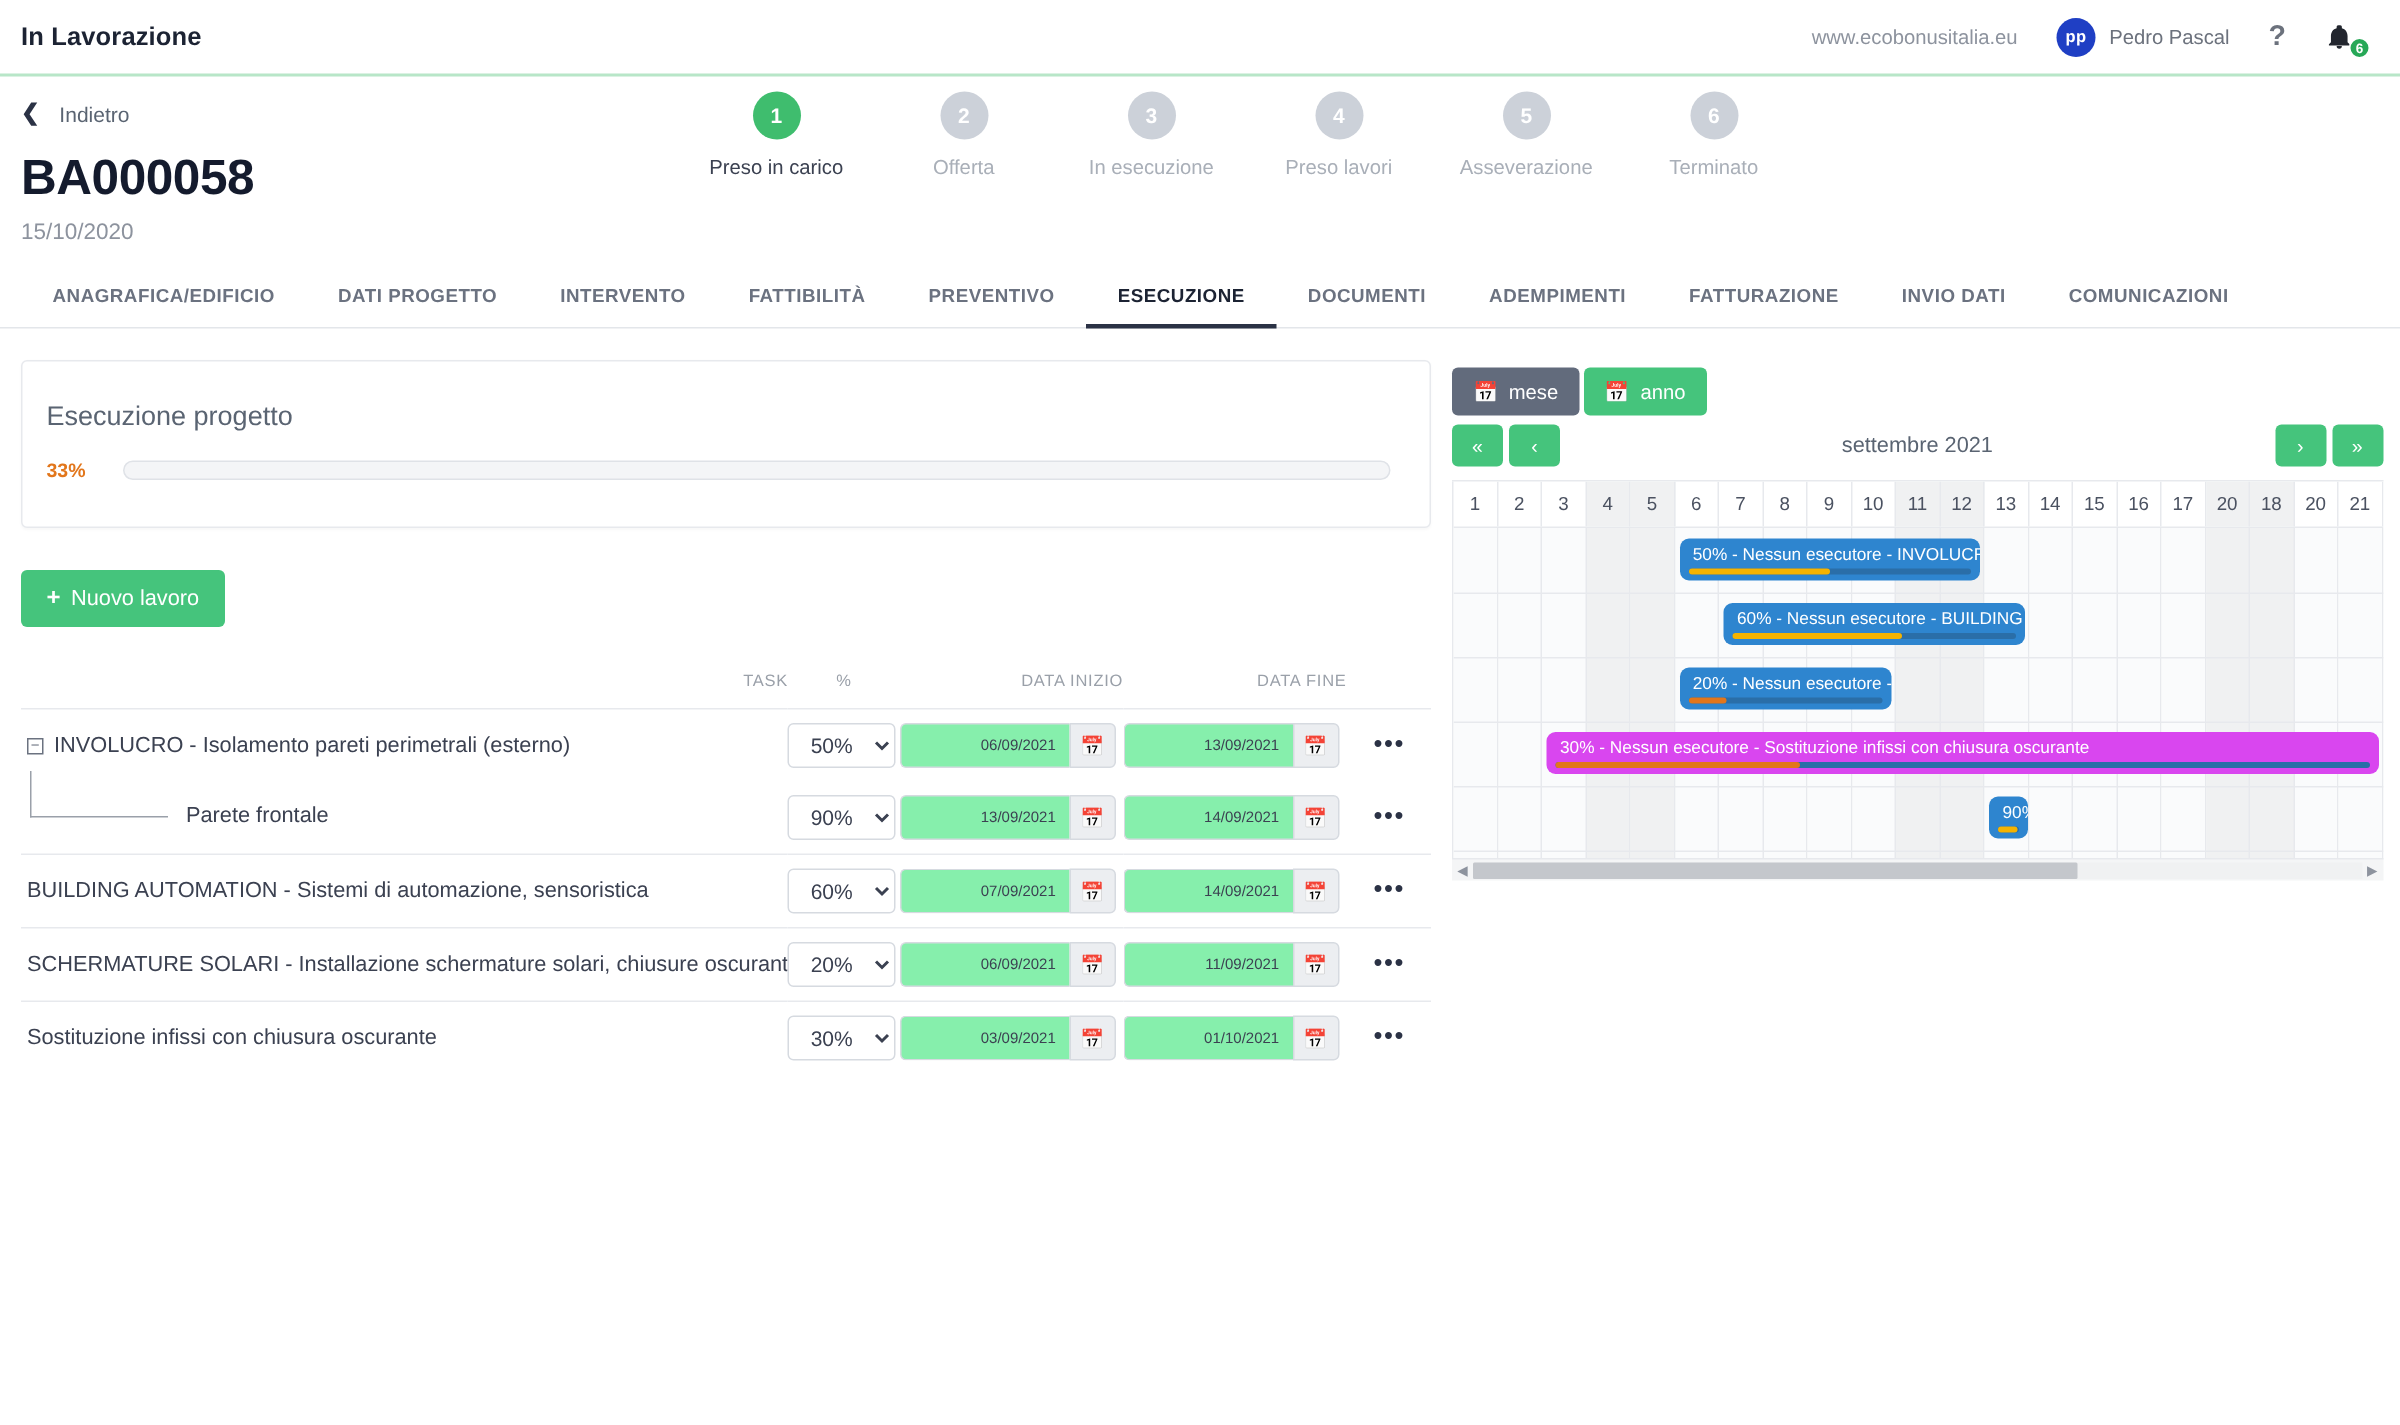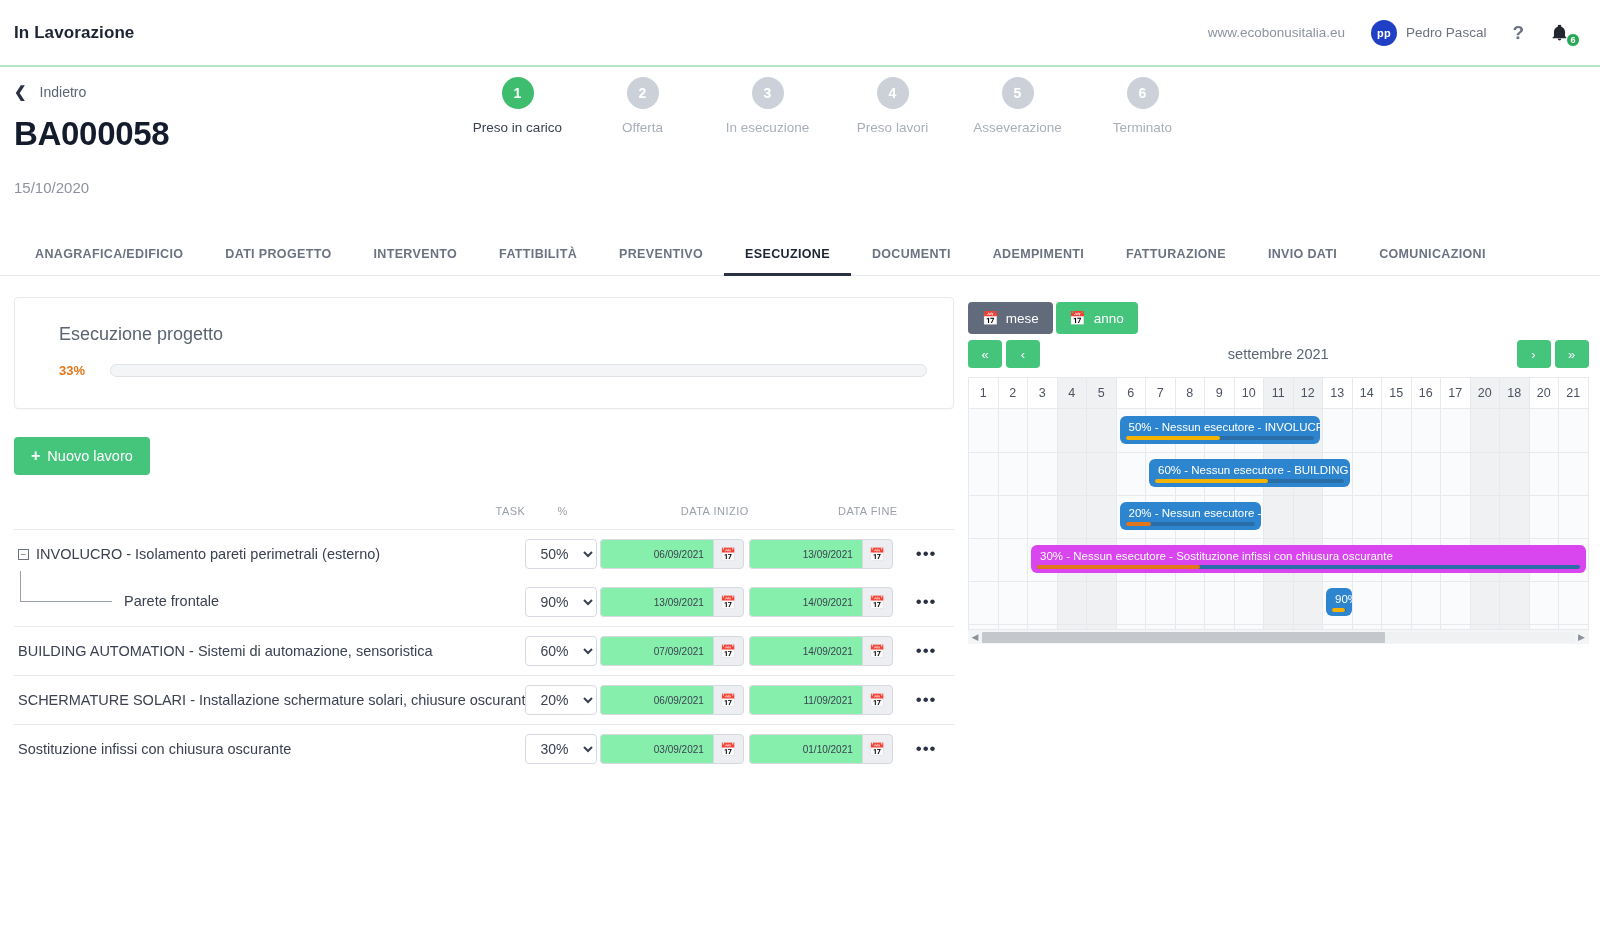--- a/index.html
+++ b/index.html
@@ -6,21 +6,21 @@
   html, body {
     width: 1600px; height: 950px;
     background: #ffffff;
     font-family: "Liberation Sans", sans-serif;
     color: #3b4151;
     overflow: hidden;
   }
 
   
   .topbar {
-    height: 67px;
+    height: 51px;
     display: flex; align-items: center;
     padding: 0 24px 0 14px;
     border-bottom: 2px solid #b8e6c8;
     background: #fff;
   }
   .topbar-title {
     font-size: 17px; font-weight: bold; color: #1c2333;
     letter-spacing: .1px;
   }
   .topbar-right {
@@ -52,21 +52,21 @@
   .page-head { padding: 16px 14px 0 14px; position: relative; }
   .back-link {
     display: inline-flex; align-items: center; gap: 13px;
     font-size: 14px; color: #5a6472; cursor: pointer;
   }
   .back-chev { font-size: 15px; color: #2b3245; font-weight: bold; line-height: 1; }
   .record-id {
     font-size: 33px; font-weight: bold; color: #141b2d;
     letter-spacing: -0.3px; margin-top: 14px;
   }
-  .record-date { font-size: 15px; color: #8d939e; margin-top: 26px; }
+  .record-date { font-size: 15px; color: #8d939e; margin-top: 9px; }
 
   
   .stepper {
     position: absolute; left: 455px; top: 10px;
     display: flex; gap: 0;
   }
   .step { width: 125px; text-align: center; }
   .step-num {
     width: 32px; height: 32px; border-radius: 50%;
     background: #ccd1d9; color: #fff;
@@ -86,35 +86,34 @@
     padding: 0 14px; margin-top: 21px;
     border-bottom: 1px solid #e3e6ea;
     gap: 0;
   }
   .tab {
     font-size: 12.5px; font-weight: bold; letter-spacing: .35px;
     color: #6b7280; padding: 6px 21px 12px 21px;
     cursor: pointer; white-space: nowrap;
     border-bottom: 3px solid transparent;
     margin-bottom: -1px;
-    margin-top: 24px;
   }
   .tab.active { color: #1c2333; border-bottom-color: #2b3245; }
 
   
   .content { display: flex; padding: 0 14px; }
   .col-left { width: 940px; flex: none; }
   .col-right { flex: 1; padding-left: 14px; }
 
   
   .card {
     margin-top: 21px;
     border: 1px solid #e7e9ed; border-radius: 4px;
     background: #fff;
-    padding: 26px 26px 30px 44px;
+    padding: 26px 26px 30px 16px;
     box-shadow: 0 1px 2px rgba(0,0,0,.03);
   }
   .card-title { font-size: 18px; color: #5a6472; }
   .progress-row { display: flex; align-items: center; gap: 21px; margin-top: 18px; }
   .progress-pct { font-size: 13px; font-weight: bold; color: #e2761b; width: 30px; }
   .progress-track {
     flex: 1; height: 13px; border-radius: 8px;
     background: #f4f5f7; border: 1px solid #dfe2e7; overflow: hidden;
   }
   .progress-fill { height: 100%; background: #ef8f32; border-radius: 8px 0 0 8px; }

